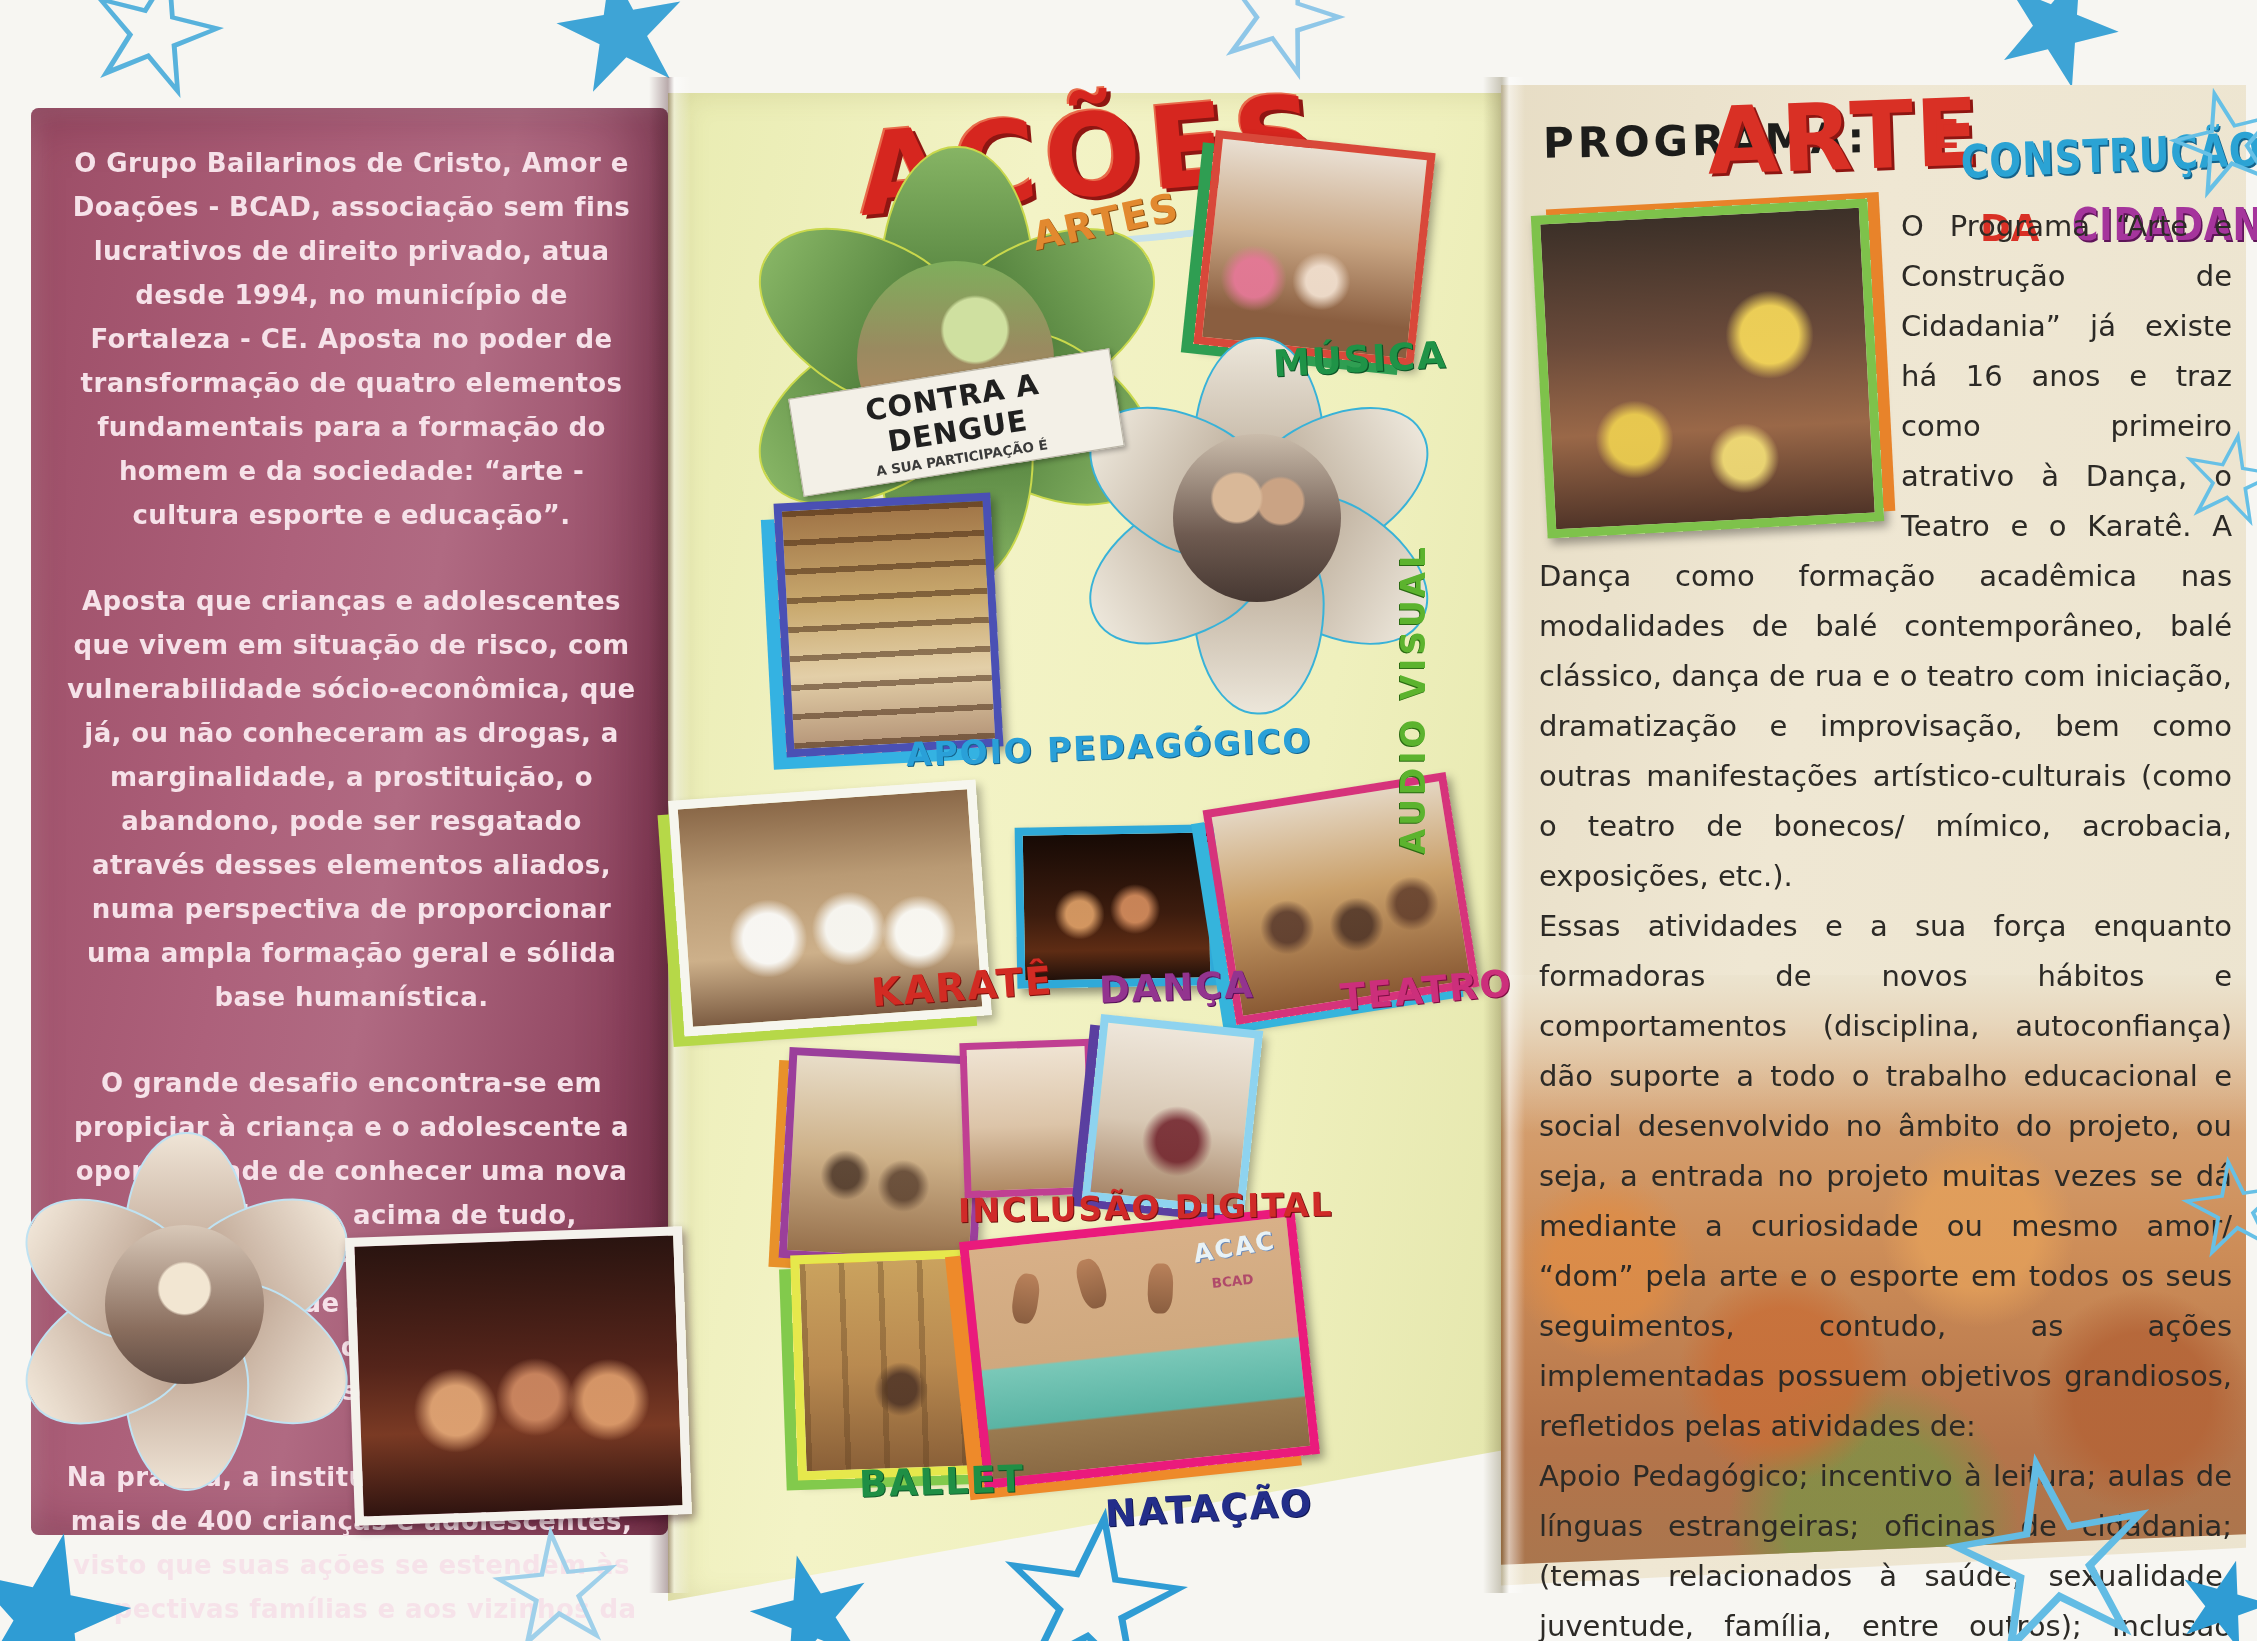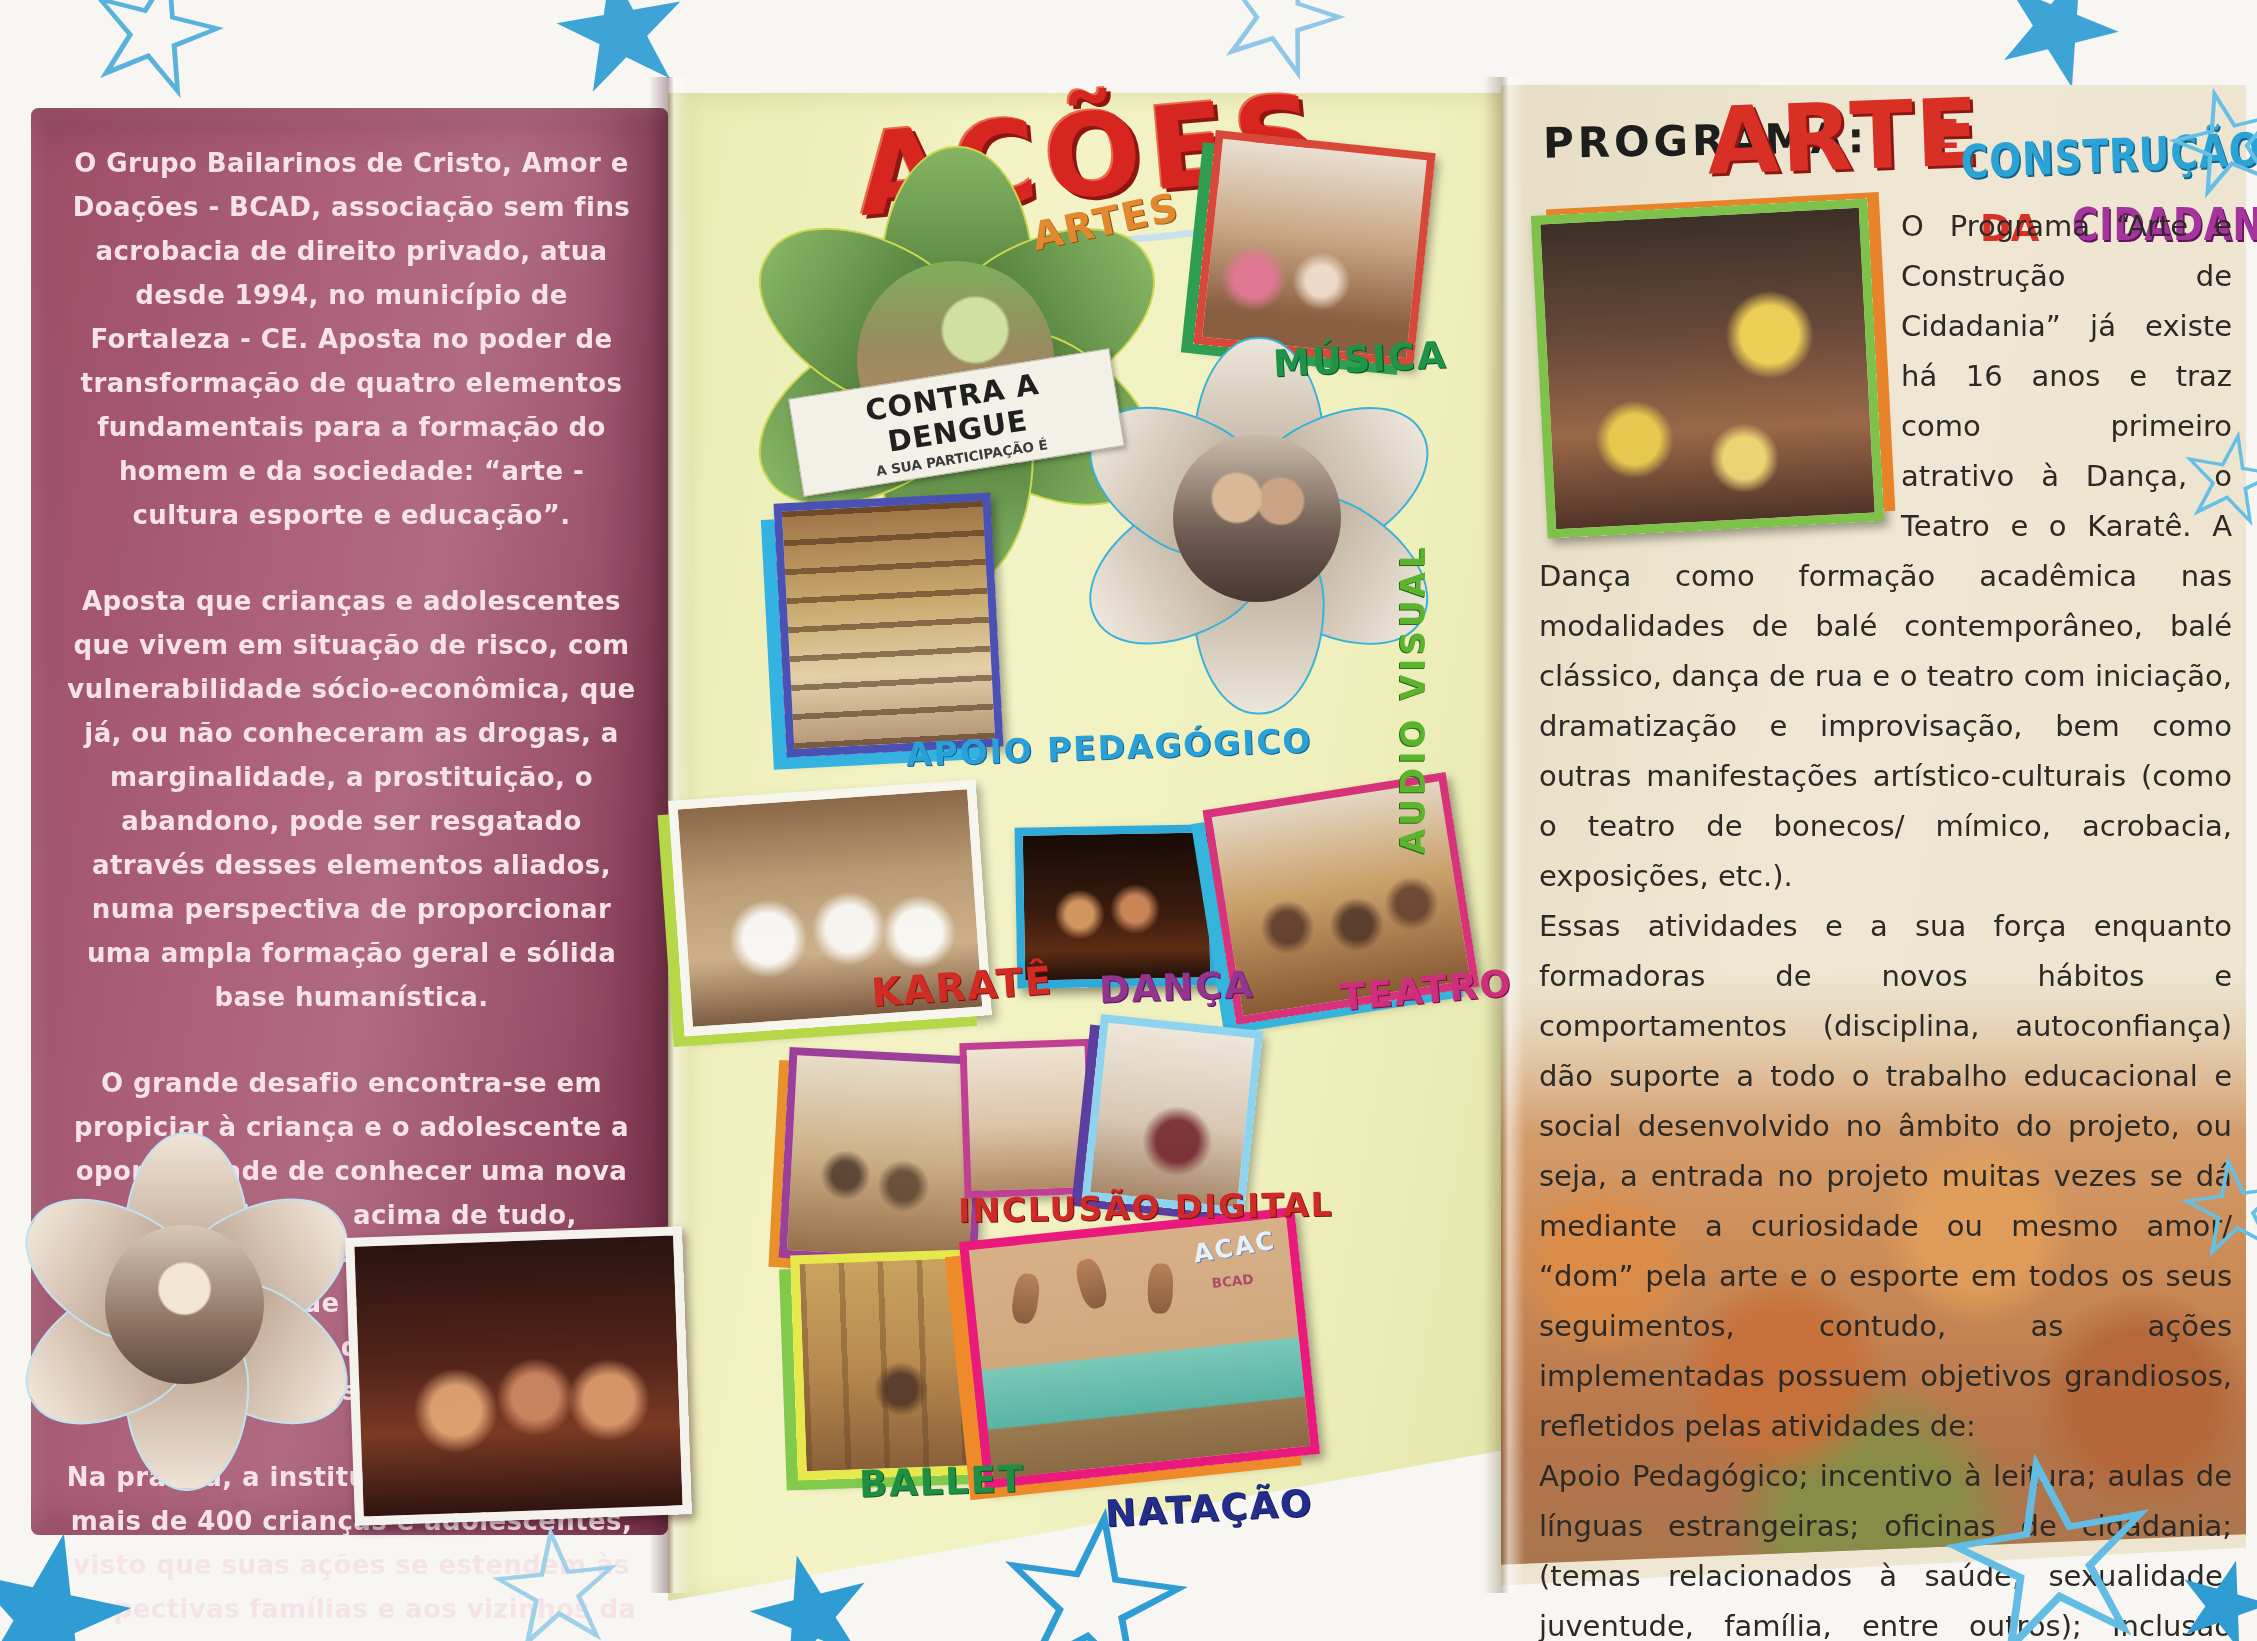--- a/index.html
+++ b/index.html
@@ -197,21 +197,21 @@
   <span class="star front" style="left:2172px;top:1545px;font-size:116px;color:#2f9cd4;transform:rotate(16deg);">★</span>
 
   <div class="panel panel-left"></div>
   <div class="panel panel-middle"></div>
   <div class="panel panel-right"></div>
   <div class="crowd-bg"></div>
   <div class="fold fold-1"></div>
   <div class="fold fold-2"></div>
 
   <div class="left-text">
-    <p>O Grupo Bailarinos de Cristo, Amor e Doações - BCAD, associação sem fins acrobacia de direito privado, atua desde 1994, no município de Fortaleza - CE. Aposta no poder de transformação de quatro elementos fundamentais para a formação do homem e da sociedade: “arte - cultura  esporte e educação”.</p>
+    <p>O Grupo Bailarinos de Cristo, Amor e Doações - BCAD, associação sem fins lucrativos de direito privado, atua desde 1994, no município de Fortaleza - CE. Aposta no poder de transformação de quatro elementos fundamentais para a formação do homem e da sociedade: “arte - cultura  esporte e educação”.</p>
     <p>Aposta que crianças e adolescentes que vivem em situação de risco, com vulnerabilidade sócio-econômica, que já, ou não conheceram as drogas, a marginalidade, a prostituição, o abandono, pode ser resgatado através desses elementos aliados, numa perspectiva de proporcionar uma ampla formação geral e sólida base humanística.</p>
     <p>O grande desafio encontra-se em propiciar à criança e o adolescente a oportunidade de conhecer uma nova realidade que, acima de tudo, valoriza sua auto-estima e facilita a compreensão de possibilidades de transformação de sua realidade pessoal.</p>
     <p>
       <span>Na prática, a instituição trabalha com mais de 400 crianças e adolescentes, visto que suas ações se estendem às respectivas famílias e aos vizinhos da direita e esquerda de cada criança. Assim, são inscritas 1.100 famílias no BCAD, incorporadas de alguma forma às atividades desenvolvidas pelo Grupo. São ainda 23 Espetáculos realizados e a conquista de 147 prêmios</span>
       
     </p>
   </div>
 
   <div class="flower flower-ballet">
     <div class="petal"></div>

